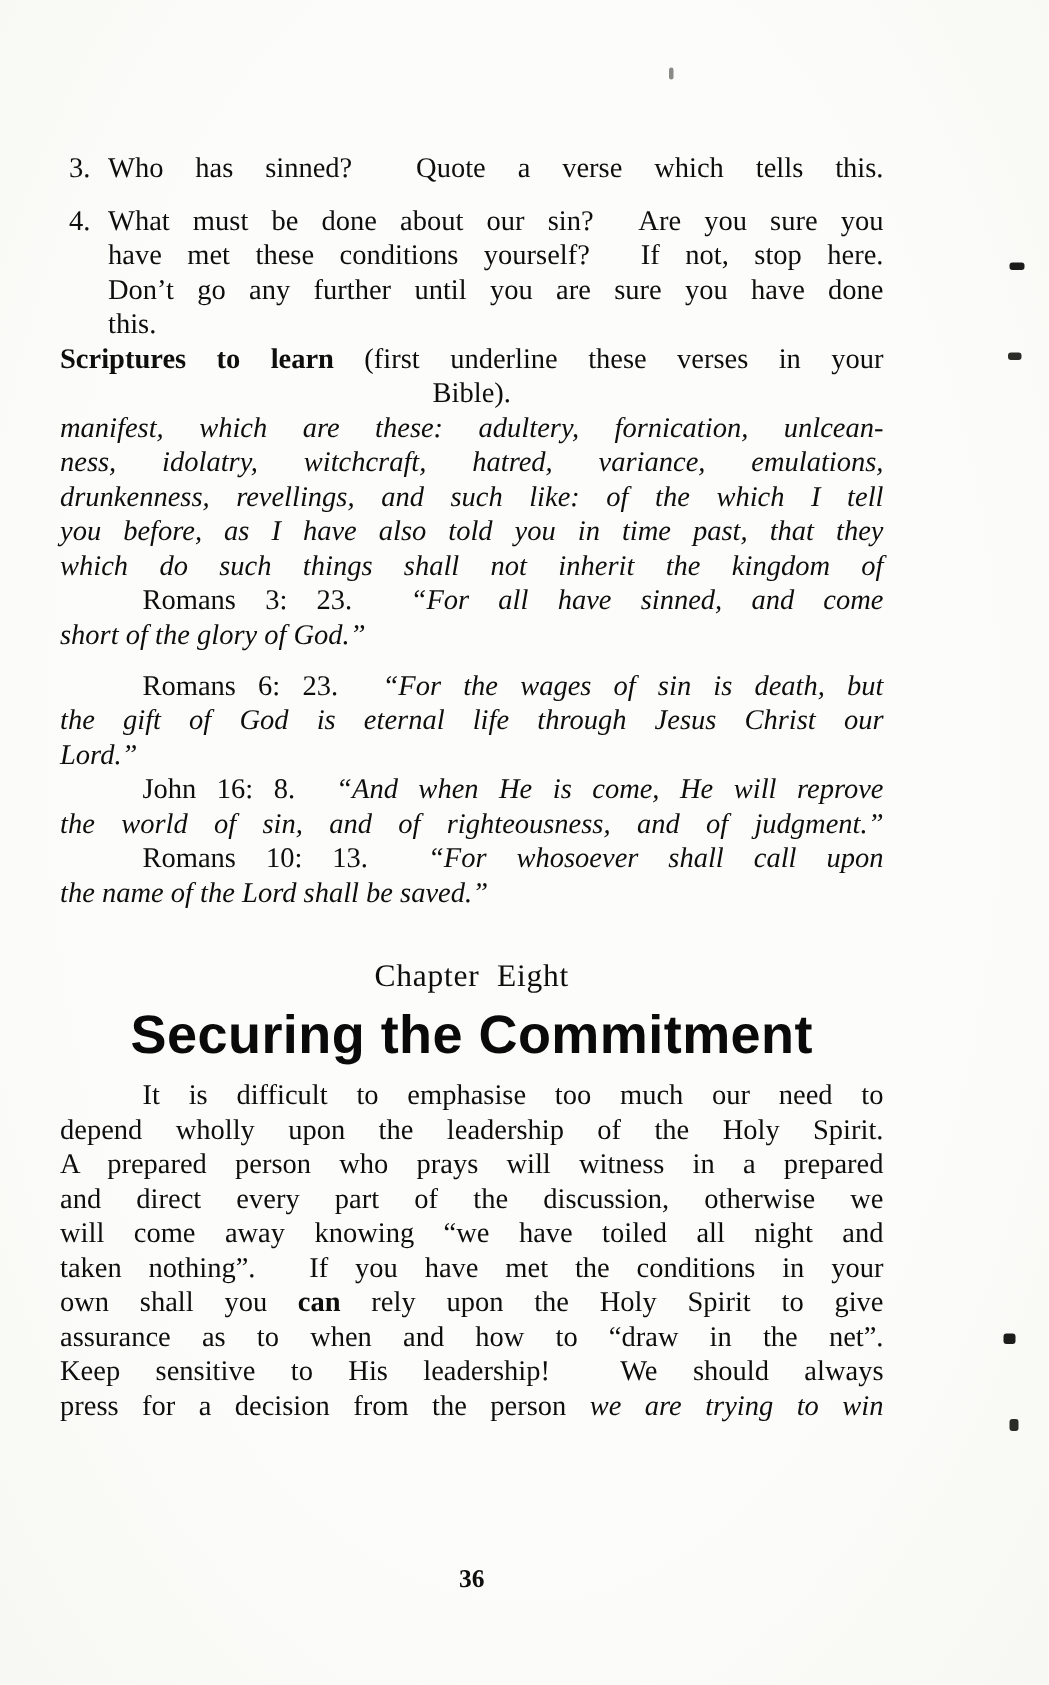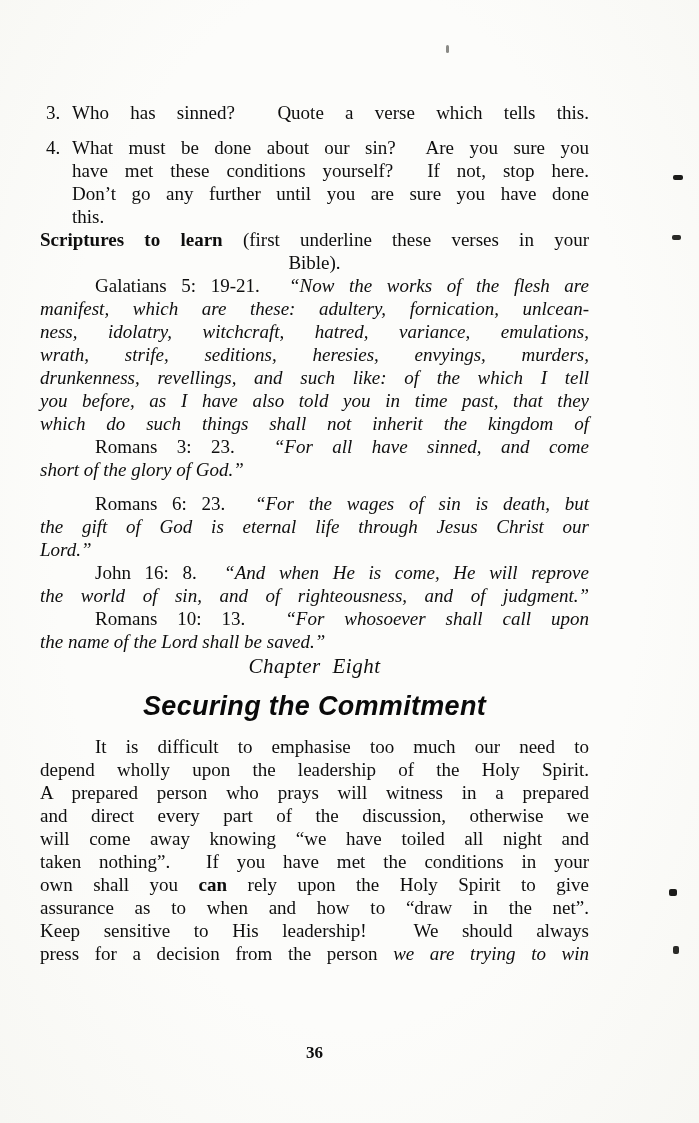--- a/index.html
+++ b/index.html
@@ -36,25 +36,24 @@
   .block.list .lbody { flex: 1 1 auto; }
   .block.chapter {
     font-size: 21px;
     line-height: 26px;
     word-spacing: 6px;
     letter-spacing: 0.5px;
   }
   .block.title {
     font-family: "Liberation Sans", "DejaVu Sans", sans-serif;
     font-weight: bold;
-    font-size: 27px;
+    font-size: 36px;
     line-height: 38px;
     letter-spacing: 0.3px;
     color: #0a0a0a;
-    font-style: italic;
   }
   .pagenum {
     position: absolute;
     left: 40px;
     top: 1041px;
     width: 549px;
     text-align: center;
     font-weight: bold;
     font-size: 17px;
     line-height: 24px;
@@ -84,24 +83,22 @@
           <div class="line j"><span>have met these conditions yourself?&nbsp; If not, stop here.</span></div>
           <div class="line j"><span>Don’t go any further until you are sure you have done</span></div>
           <div class="line"><span>this.</span></div>
         </div>
       </div>
       <div class="block para" style="margin-top: 0;">
         <div class="line j"><span class="b">Scriptures to learn</span><span> (first underline these verses in your</span></div>
         <div class="line a-center"><span>Bible).</span></div>
       </div>
       <div class="block para">
-        <div class="line j ind"><span>Galatians 5: 19-21.&nbsp; </span><span class="i">“Now the works of the flesh are</span></div>
         <div class="line j"><span class="i">manifest, which are these: adultery, fornication, unlcean-</span></div>
         <div class="line j"><span class="i">ness, idolatry, witchcraft, hatred, variance, emulations,</span></div>
-        <div class="line j"><span class="i">wrath, strife, seditions, heresies, envyings, murders,</span></div>
         <div class="line j"><span class="i">drunkenness, revellings, and such like: of the which I tell</span></div>
         <div class="line j"><span class="i">you before, as I have also told you in time past, that they</span></div>
         <div class="line j"><span class="i">which do such things shall not inherit the kingdom of</span></div>
       </div>
       <div class="block para">
         <div class="line j ind"><span>Romans 3: 23.&nbsp; </span><span class="i">“For all have sinned, and come</span></div>
         <div class="line"><span class="i">short of the glory of God.”</span></div>
       </div>
       <div class="block para" style="margin-top: 11px;">
         <div class="line j ind"><span>Romans 6: 23.&nbsp; </span><span class="i">“For the wages of sin is death, but</span></div>
@@ -109,21 +106,21 @@
         <div class="line"><span class="i">Lord.”</span></div>
       </div>
       <div class="block para">
         <div class="line j ind"><span>John 16: 8.&nbsp; </span><span class="i">“And when He is come, He will reprove</span></div>
         <div class="line j"><span class="i">the world of sin, and of righteousness, and of judgment.”</span></div>
       </div>
       <div class="block para">
         <div class="line j ind"><span>Romans 10: 13.&nbsp; </span><span class="i">“For whosoever shall call upon</span></div>
         <div class="line"><span class="i">the name of the Lord shall be saved.”</span></div>
       </div>
-      <div class="block chapter" style=" font-style: italic;">
+      <div class="block chapter" style="margin-top: 30px;">
         <div class="line a-center"><span>Chapter Eight</span></div>
       </div>
       <div class="block title" style="margin-top: 8px;">
         <div class="line a-center"><span>Securing the Commitment</span></div>
       </div>
       <div class="block para" style="margin-top: 10px;">
         <div class="line j ind"><span>It is difficult to emphasise too much our need to</span></div>
         <div class="line j"><span>depend wholly upon the leadership of the Holy Spirit.</span></div>
         <div class="line j"><span>A prepared person who prays will witness in a prepared</span></div>
         <div class="line j"><span>and direct every part of the discussion, otherwise we</span></div>

